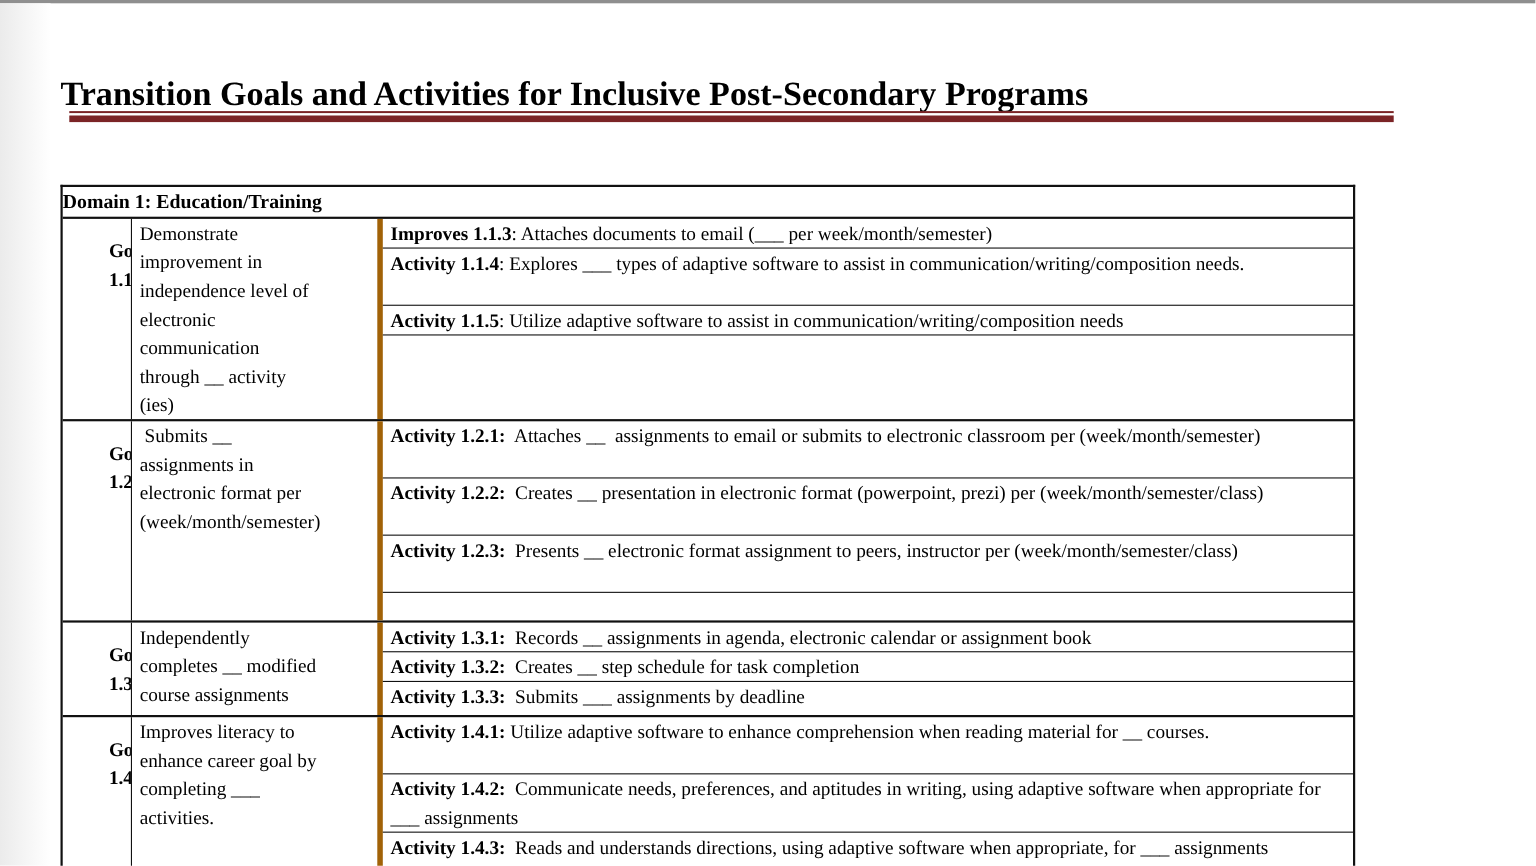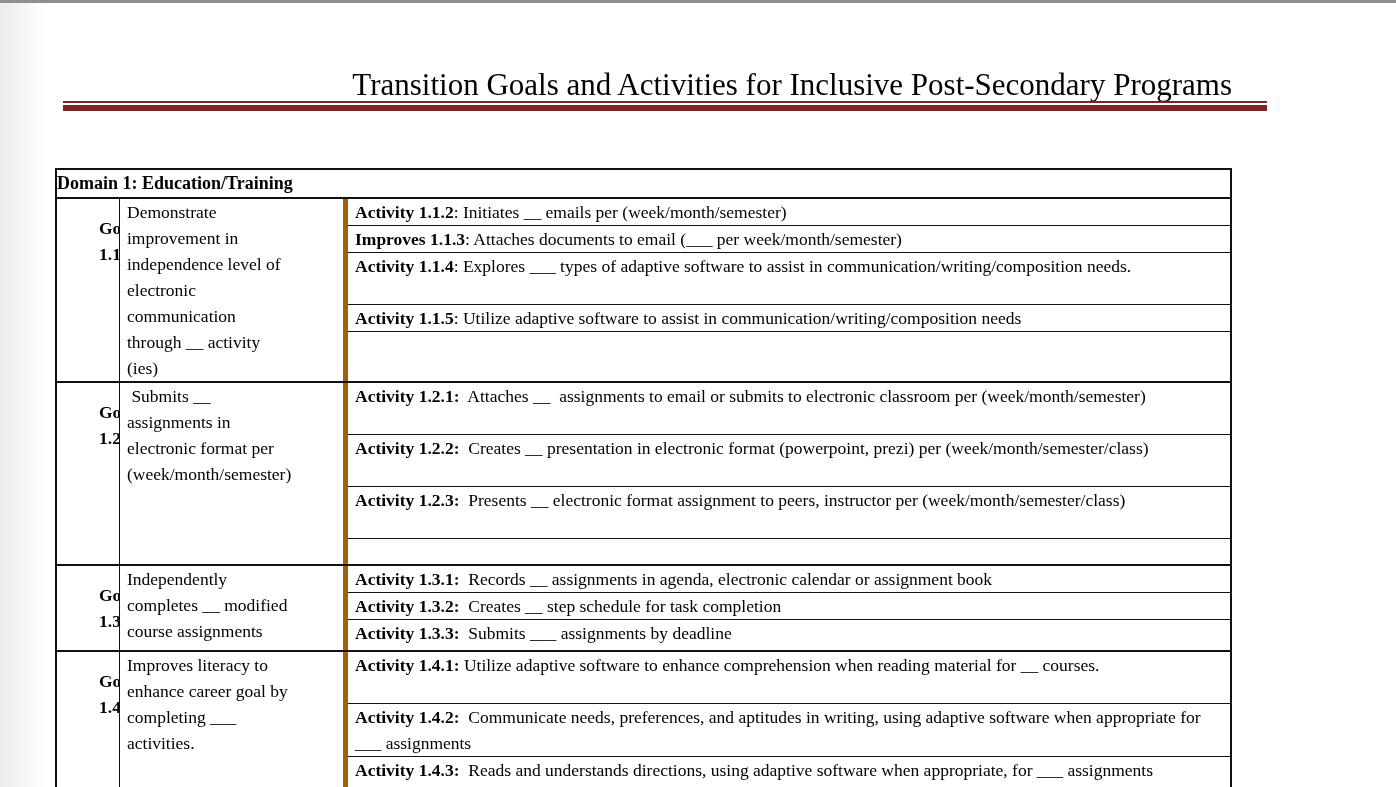--- a/index.html
+++ b/index.html
@@ -5,21 +5,21 @@
   * { margin:0; padding:0; box-sizing:border-box; }
   html,body { width:1396px; height:787px; background:#ffffff; overflow:hidden;
               font-family:"Liberation Serif", serif; color:#000; }
   .canvas { position:relative; width:1396px; height:787px; background:#fff; }
 
   .window-top-edge { position:absolute; top:0; left:0; width:1396px; height:3px; background:#8f8f8f; }
   .page-left-shadow { position:absolute; top:3px; left:0; width:46px; height:784px;
                       background:linear-gradient(to right,#ebebeb 0%, #f6f6f6 55%, #ffffff 100%); }
 
   .doc-title { position:absolute; top:68px; left:55px; width:1177px;
-               text-align:right; font-size:31px; line-height:34px; font-weight:400;
+               text-align:left; font-size:31px; line-height:34px; font-weight:700;
                letter-spacing:0px; }
 
   .title-rule { position:absolute; top:101px; left:63px; width:1204px; }
   .rule-thin  { height:2px; }
   .rule-gap   { height:2px; background:#fff; }
   .rule-thick { height:6px; }
 
   .tbl { position:absolute; top:168px; left:55px; width:1177px;
          border:2px solid #111; border-bottom:0; background:#fff;
          font-size:17.5px; line-height:26px; }
@@ -56,21 +56,20 @@
   </div>
 
   <div class="tbl">
 
     <div class="thead">Domain 1: Education/Training</div>
 
     <div class="block">
       <div class="cell gnum">Goal 1.1</div>
       <div class="cell desc">Demonstrate improvement in independence level of electronic communication through __ activity (ies)</div>
       <div class="acts">
-        <div class="act r1 sep"><b>Activity 1.1.2</b><span>: Initiates __ emails per (week/month/semester)</span></div>
         <div class="act r1 sep"><b>Improves 1.1.3</b><span>: Attaches documents to email (___ per week/month/semester)</span></div>
         <div class="act r2 sep"><b>Activity 1.1.4</b><span>: Explores ___ types of adaptive software to assist in communication/writing/composition needs.</span></div>
         <div class="act r1 sep"><b>Activity 1.1.5</b><span>: Utilize adaptive software to assist in communication/writing/composition needs</span></div>
       </div>
     </div>
 
     <div class="block">
       <div class="cell gnum">Goal 1.2</div>
       <div class="cell desc"> Submits __ assignments in electronic format per (week/month/semester)</div>
       <div class="acts">

